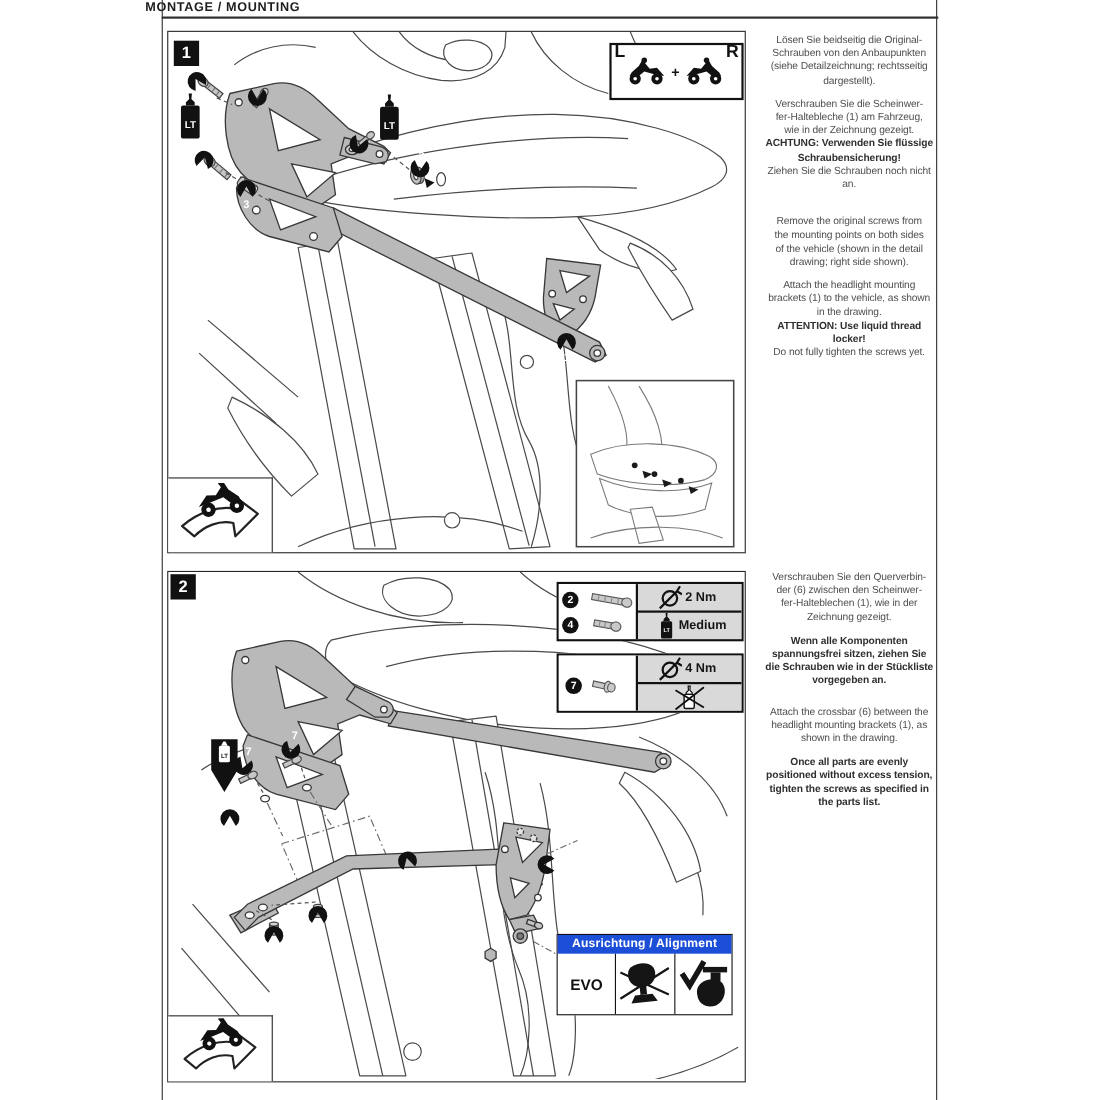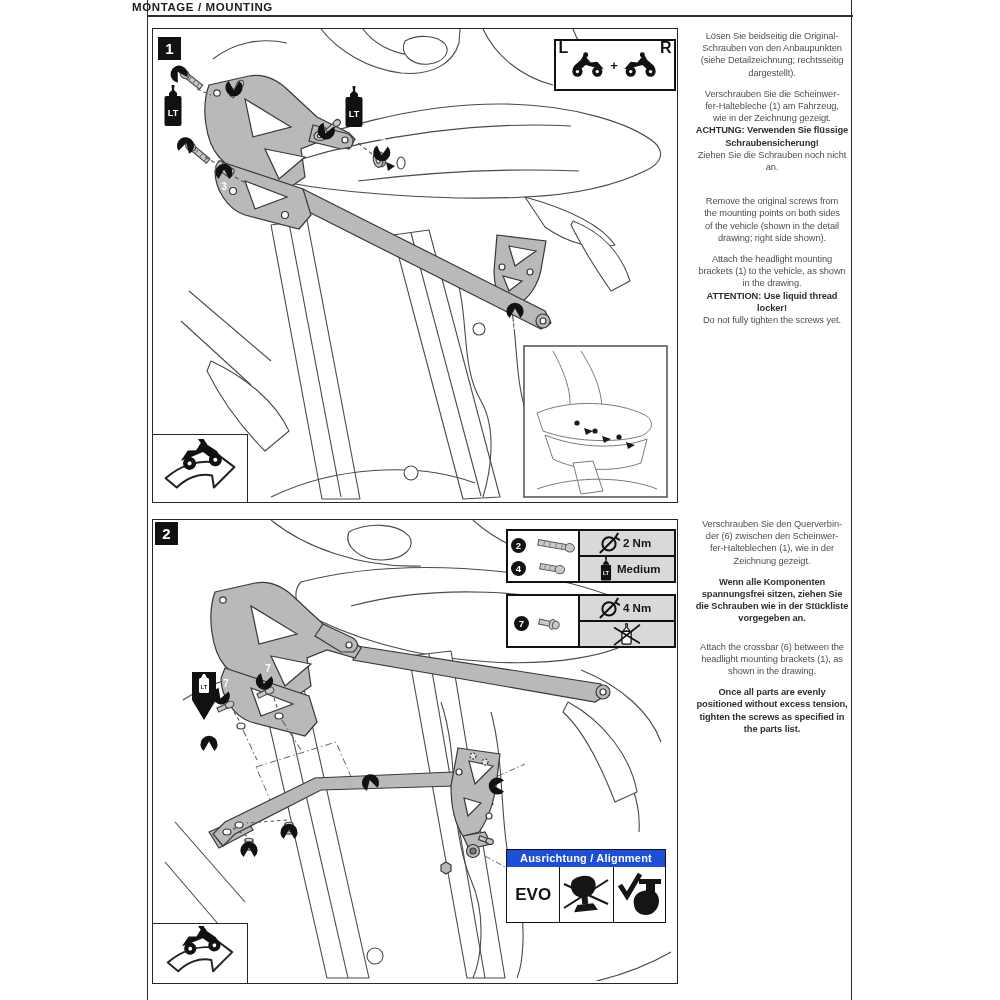--- a/index.html
+++ b/index.html
@@ -33,21 +33,21 @@
   .co-circle{width:15px;height:15px;border-radius:50%;background:#111;color:#fff;font-weight:bold;
         font-size:9.5px;display:inline-flex;align-items:center;justify-content:center;flex:0 0 auto;}
   .tq-item{position:absolute;display:flex;align-items:center;gap:2px;}
   
   .align-table{position:absolute;width:160px;border:1.5px solid #111;background:#fff;box-sizing:border-box;z-index:6;}
   .align-header{background:#1d4ed8;color:#fff;font-weight:bold;font-size:11px;text-align:center;
         height:17px;line-height:17px;letter-spacing:.2px;}
   .align-row{display:flex;height:55px;}
   .align-row + .align-row{border-top:1.5px solid #111;}
   .align-cell{display:flex;align-items:center;justify-content:center;box-sizing:border-box;}
-  .align-label{width:54px;font-weight:bold;font-size:17px;color:#111;border-right:1.5px solid #111;}
+  .align-label{width:54px;font-weight:bold;font-size:14px;color:#111;border-right:1.5px solid #111;}
   .align-ico{width:53px;}
   .align-ico + .align-ico{border-left:1.5px solid #111;}
   
   text.num{font-family:"Liberation Sans",sans-serif;font-weight:bold;font-size:10px;fill:#fff;text-anchor:middle;}
   text.lt{font-family:"Liberation Sans",sans-serif;font-weight:bold;font-size:9px;fill:#fff;text-anchor:middle;}
   text.lt-small{font-family:"Liberation Sans",sans-serif;font-weight:bold;font-size:5.5px;fill:#fff;text-anchor:middle;}
   text.lt-dark{font-family:"Liberation Sans",sans-serif;font-weight:bold;font-size:5.5px;fill:#111;text-anchor:middle;}
 </style>
 </head>
 <body>

